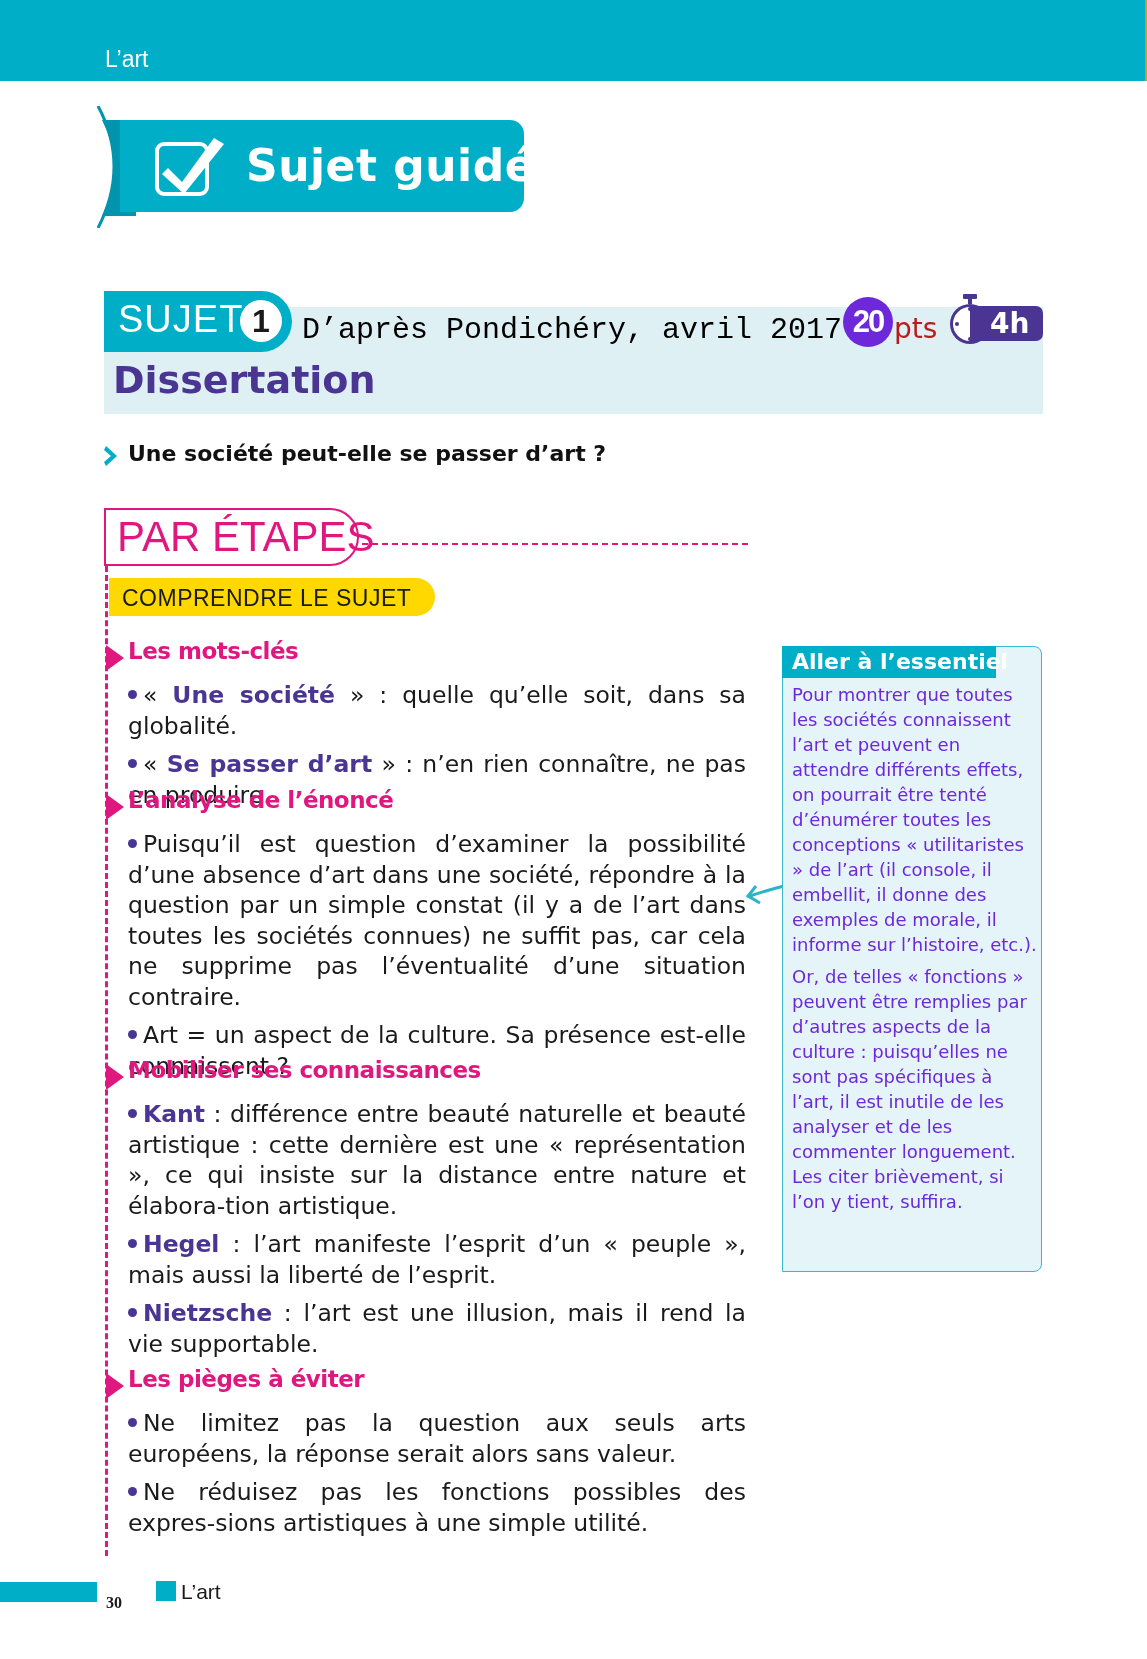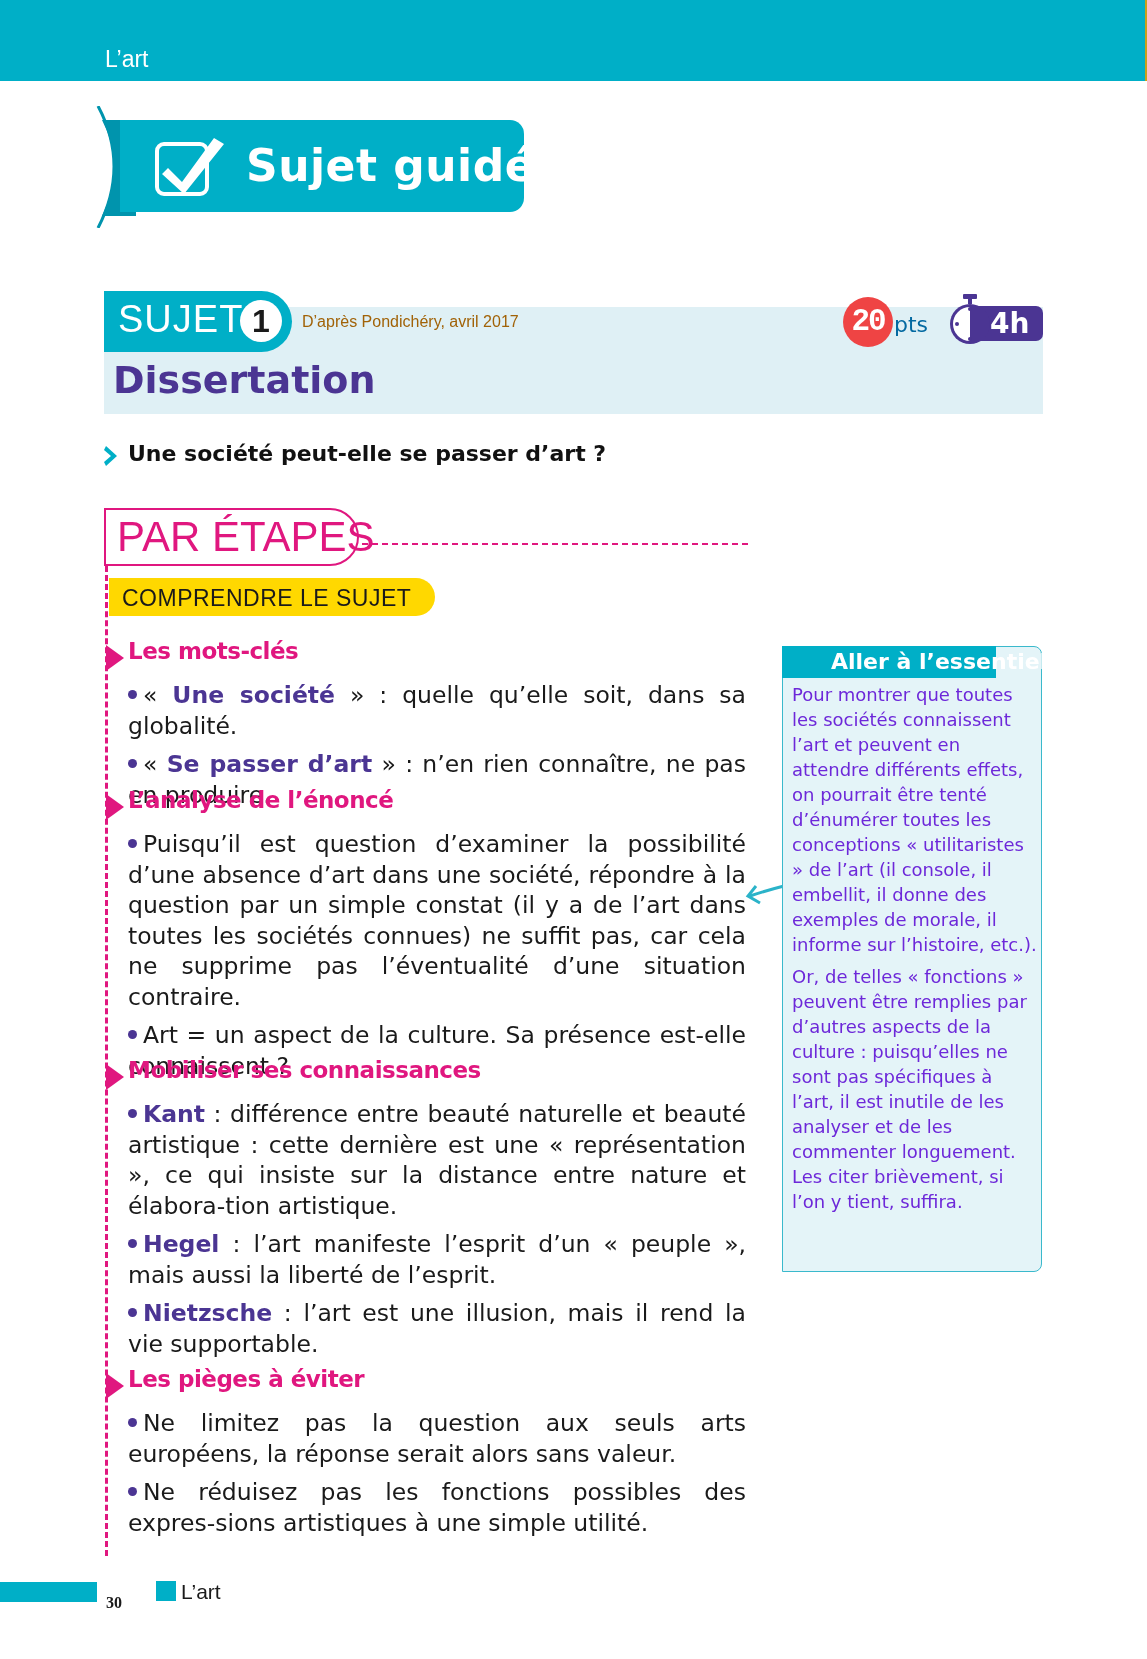--- a/index.html
+++ b/index.html
@@ -13,26 +13,26 @@
   .sg-curve { left:96px; top:106px; width:40px; height:122px; }
   .sg-banner { left:120px; top:120px; width:404px; height:92px; background:#00afc7; border-radius:0 14px 14px 0; }
   .sg-check { left:154px; top:134px; width:76px; height:66px; }
   .sg-title { left:246px; top:140px; color:#fff; font-size:44px; font-weight:bold; font-family:"DejaVu Sans", sans-serif; letter-spacing:0.5px;text-align:right; }
 
   .sujet-bg { left:104px; top:307px; width:939px; height:107px; background:#dff0f5; }
   .sujet-tab { left:104px; top:291px; width:188px; height:61px; background:#00afc7; border-radius:0 32px 32px 0; }
   .sujet-label { left:118px; top:298px; color:#fff; font-size:38px; font-family:"Liberation Sans", sans-serif; letter-spacing:1px; }
   .sujet-num { left:240px; top:300px; width:42px; height:42px; border-radius:50%; background:#fff; color:#1a1a1a;
                font-size:32px; font-weight:bold; text-align:center; line-height:42px; font-family:"Liberation Sans", sans-serif; }
-  .sujet-source { left:302px; top:313px; font-size:16px; font-family:Liberation Sans, sans-serif; color:#a16207; }
+  .sujet-source { left:302px; top:313px; font-size:30px; font-family:Liberation Mono, monospace; color:#000000; }
   .dissertation { left:113px; top:358px; font-size:38px; font-weight:bold; color:#4b3593; font-family:"DejaVu Sans", sans-serif; }
 
-  .pts-circle { left:843px; top:297px; width:50px; height:50px; border-radius:50%; background:#ef4444; color:#fff;
-                font-size:31px; font-weight:bold; text-align:center; line-height:50px; letter-spacing:-2px; font-family:Liberation Mono, monospace; }
-  .pts-label { left:894px; top:312px; color:#0369a1; font-size:22px; font-family:"DejaVu Sans", sans-serif; }
+  .pts-circle { left:843px; top:297px; width:50px; height:50px; border-radius:50%; background:#6d28d9; color:#fff;
+                font-size:31px; font-weight:bold; text-align:center; line-height:50px; letter-spacing:-2px; font-family:Liberation Sans, sans-serif; }
+  .pts-label { left:894px; top:312px; color:#b91c1c; font-size:28px; font-family:"DejaVu Sans", sans-serif; }
   .timer-pill { left:968px; top:306px; width:75px; height:35px; background:#4b3593; border-radius:0 7px 7px 0; }
   .timer-icon { left:948px; top:294px; width:46px; height:52px; }
   .timer-label { left:990px; top:306px; color:#fff; font-size:28px; font-weight:bold; line-height:35px; font-family:"DejaVu Sans", sans-serif; }
 
   .question-chevron { left:104px; top:444px; width:16px; height:24px; }
   .question { left:128px; top:441px; font-size:22px; font-weight:bold; color:#111; font-family:"DejaVu Sans", sans-serif; }
 
   .etapes-box { left:104px; top:508px; width:255px; height:58px; border:2.5px solid #e0177f; border-radius:0 30px 30px 0; box-sizing:border-box; }
   .etapes-label { left:117px; top:513px; color:#e0177f; font-size:42px; font-family:"Liberation Sans", sans-serif; }
   .etapes-dash { left:362px; top:543px; width:386px; height:0; border-top:2.5px dashed #e0177f; }
@@ -43,21 +43,21 @@
 
   .main { left:128px; width:618px; font-size:23.5px; line-height:30.5px; color:#1a1a1a; font-family:"DejaVu Sans", sans-serif; text-align:justify; }
   .sec-marker { width:0; height:0; border-top:13px solid transparent; border-bottom:13px solid transparent; border-left:18px solid #e0177f; }
   .sec-title { left:128px; font-size:23px; font-weight:bold; color:#e0177f; font-family:"DejaVu Sans", sans-serif; letter-spacing:-0.5px; }
   .bullet { display:inline-block; width:9px; height:9px; border-radius:50%; background:#4b3593; vertical-align:middle; margin-right:6px; position:relative; top:-2px; }
   .kw { color:#4b3593; font-weight:bold; }
   .para { margin:0 0 8px 0; }
 
   .ess-box { left:782px; top:646px; width:260px; height:626px; border:1.5px solid #3ab9cc; border-radius:0 8px 8px 0; background:#e4f4f8; box-sizing:border-box; }
   .ess-head { left:782px; top:646px; width:214px; height:32px; background:#00afc7; }
-  .ess-head-label { left:792px; top:649px; color:#fff; font-size:22px; font-weight:bold; font-family:"DejaVu Sans", sans-serif;margin-left:39px; }
+  .ess-head-label { left:792px; top:649px; color:#fff; font-size:22px; font-weight:bold; font-family:"DejaVu Sans", sans-serif; }
   .ess-body { left:792px; top:682px; width:245px; font-size:18px; line-height:25px; color:#6d28d9; font-family:"DejaVu Sans", sans-serif; }
   .ess-body p { margin:0 0 7px 0; }
   .ess-arrow { left:744px; top:876px; width:42px; height:30px; }
 
   .footer-bar { left:0; top:1582px; width:97px; height:20px; background:#00afc7; }
   .footer-num { left:106px; top:1579px; font-size:16px; font-weight:bold; font-family:Liberation Serif, serif; color:#1a1a1a;margin-top:15px; }
   .footer-square { left:156px; top:1581px; width:20px; height:20px; background:#00afc7; }
   .footer-label { left:181px; top:1580px; font-size:21px; font-family:"Liberation Sans", sans-serif; color:#1a1a1a; }
 </style>
 </head>

